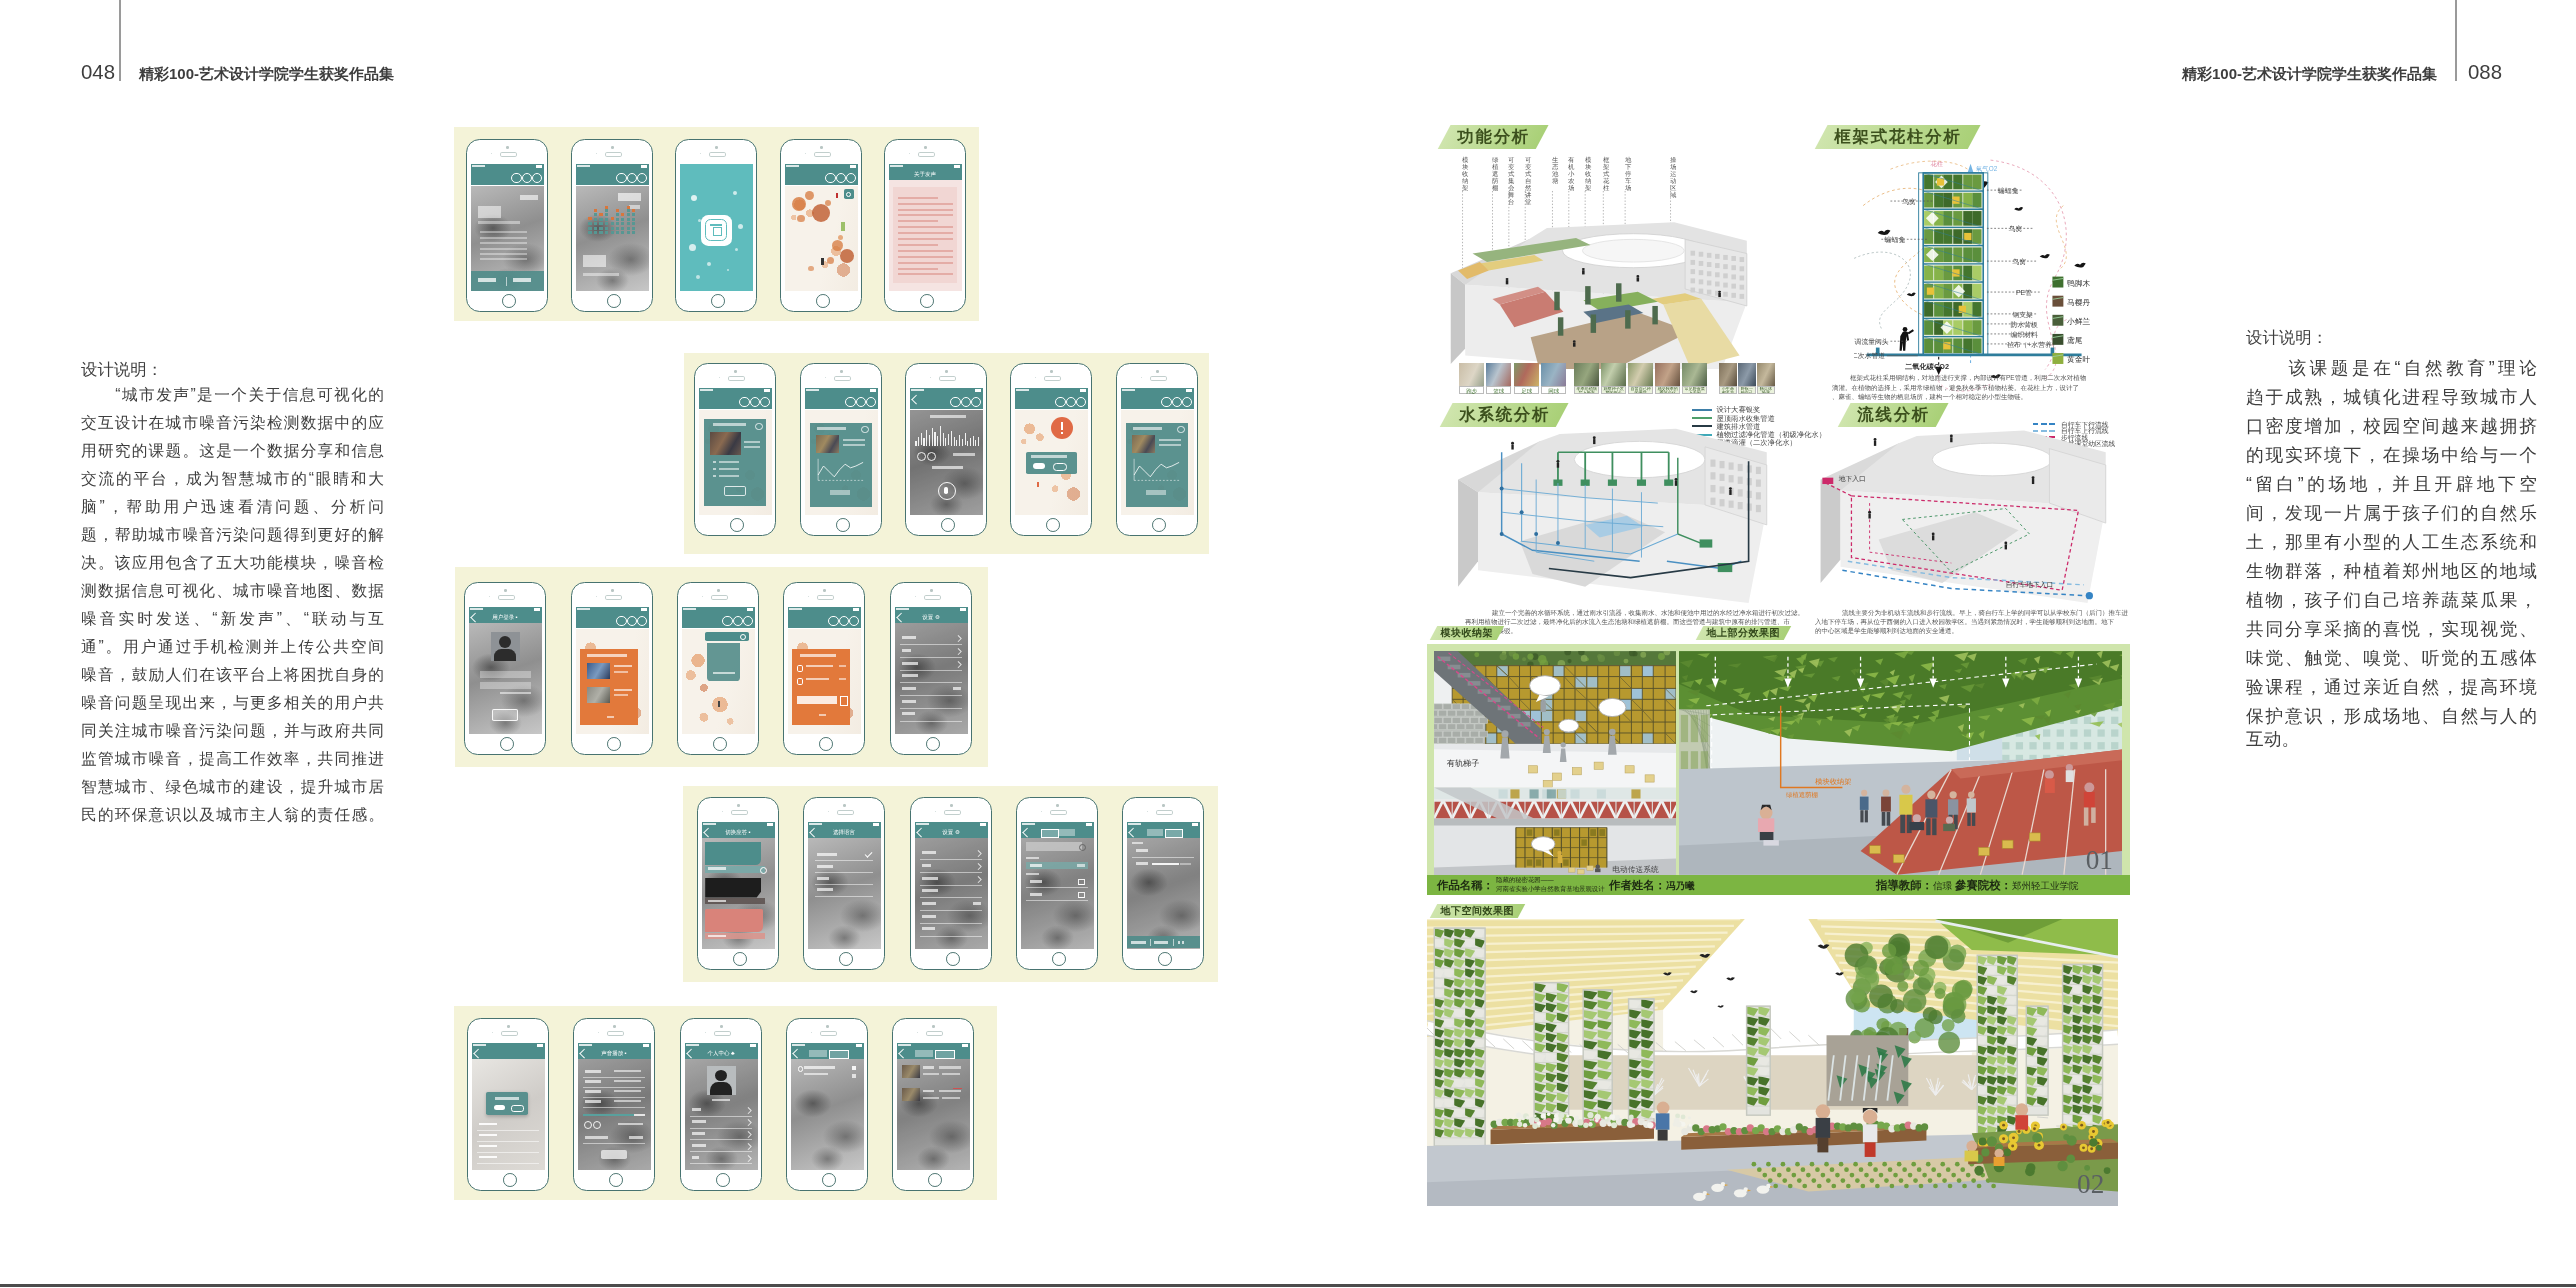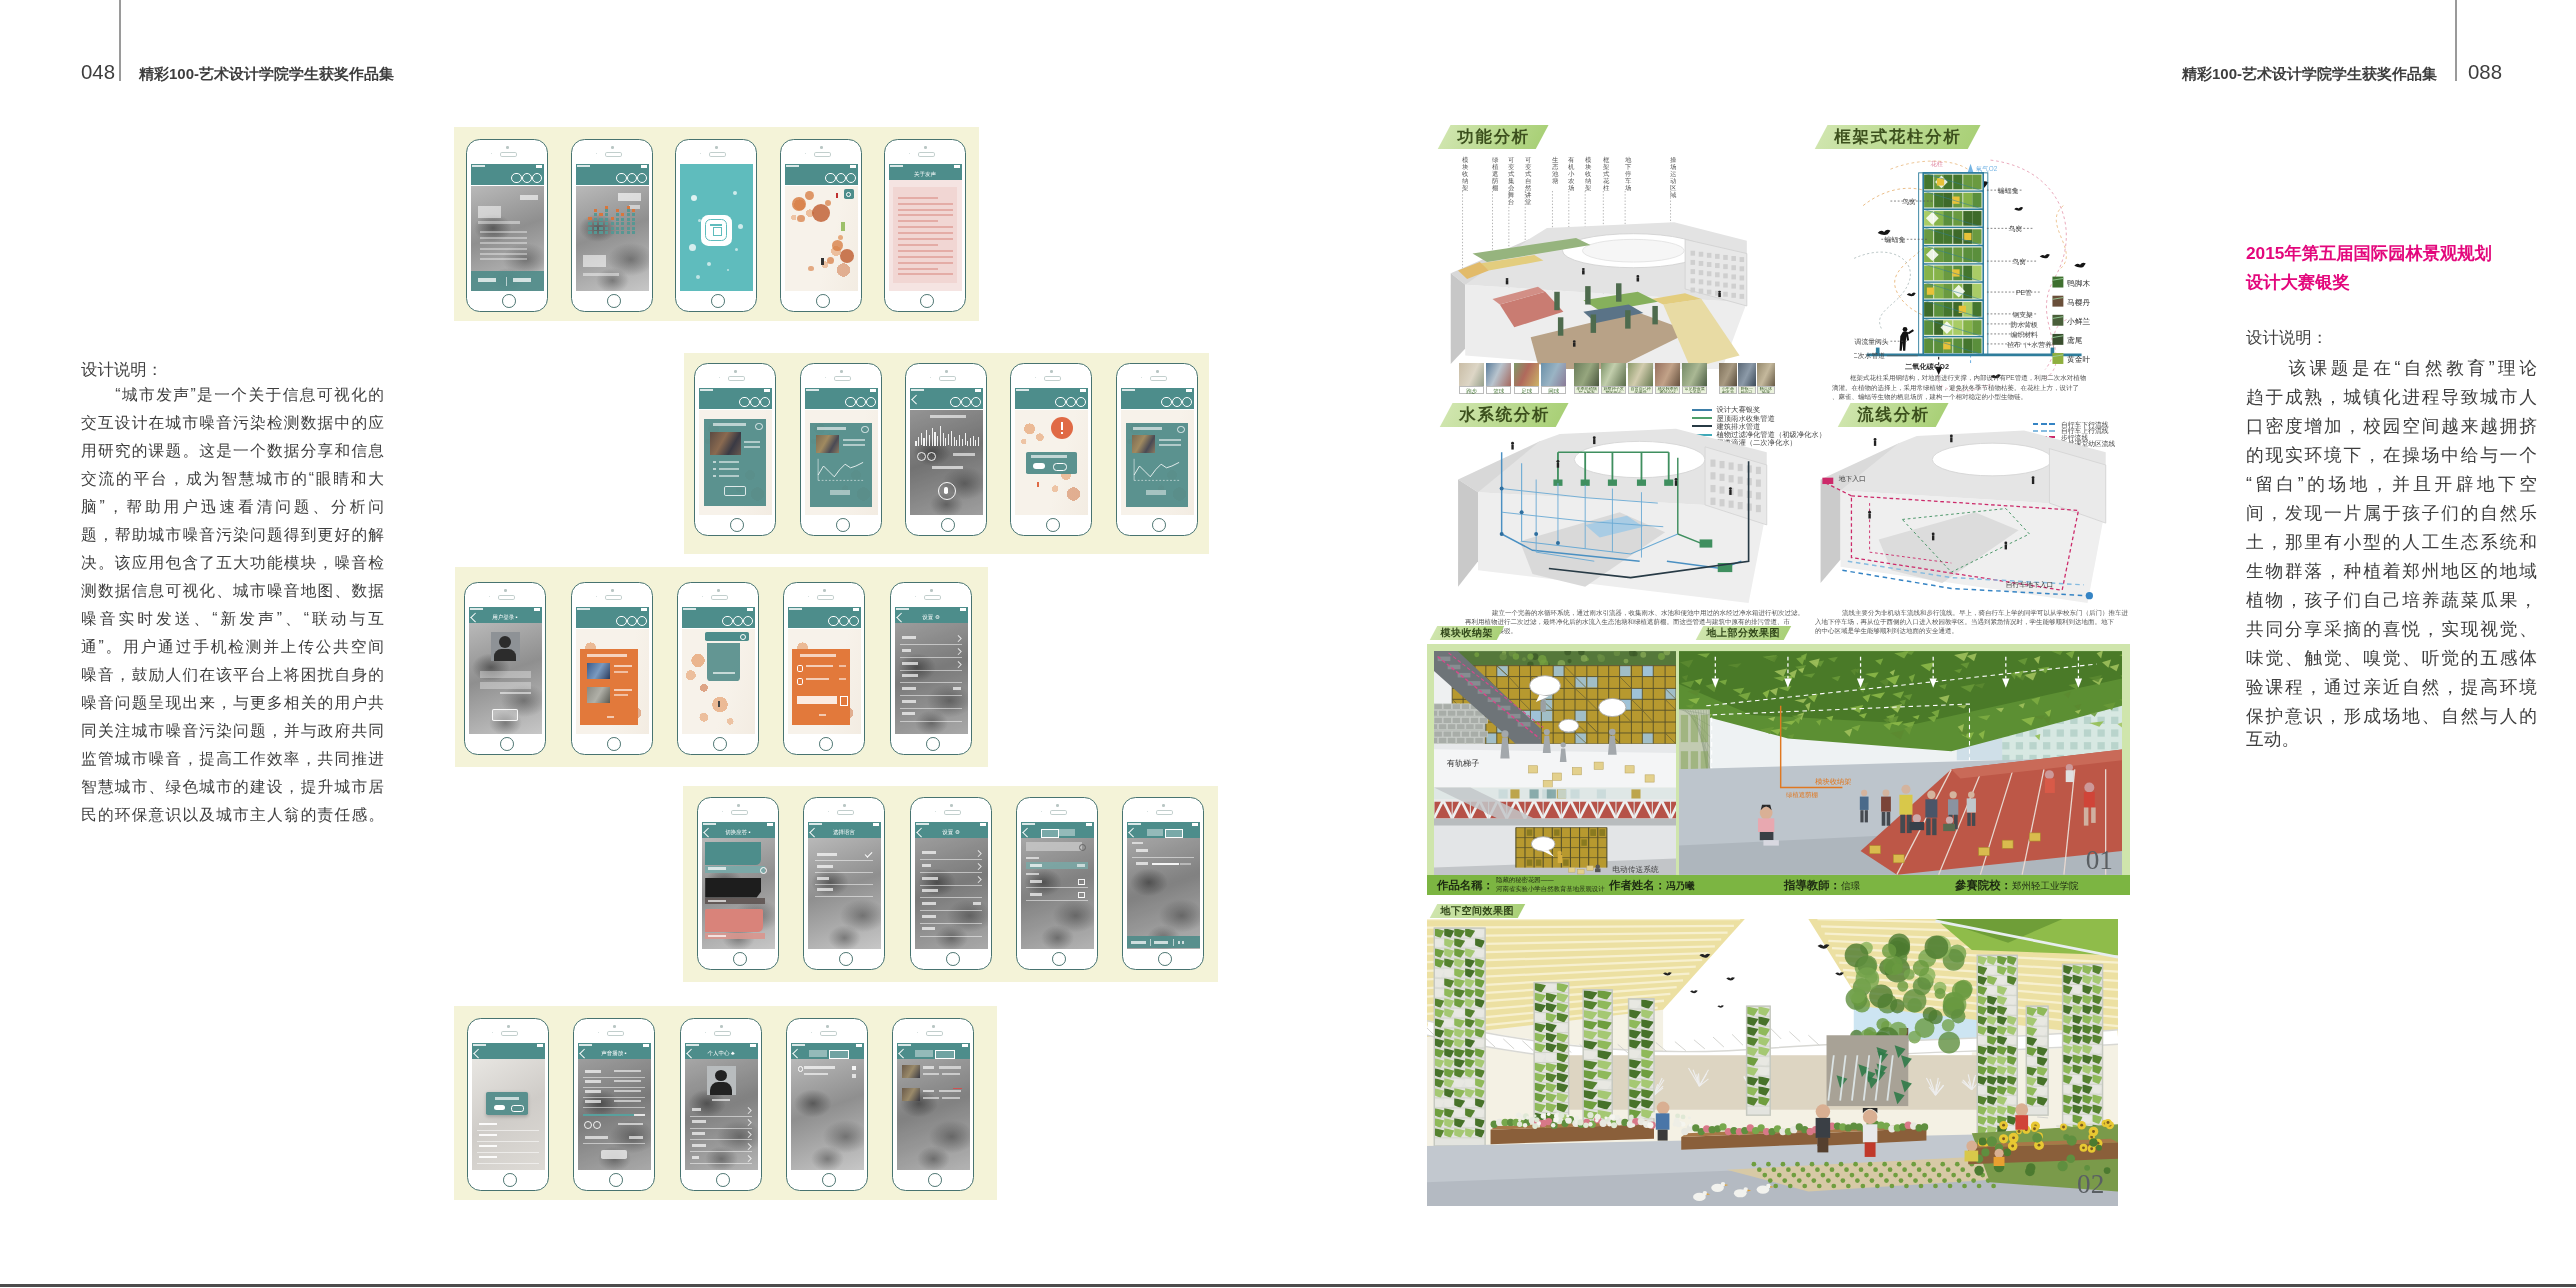--- a/index.html
+++ b/index.html
@@ -919,21 +919,20 @@
         <div class="wl" style="left:26px;top:47px;width:11px;height:2.7px;opacity:.85"></div>
         <div class="wl" style="left:42px;top:47px;width:22px;height:2.7px;opacity:.75"></div>
         <div class="wl" style="left:26px;top:54px;width:16.4px;height:2.7px;opacity:.7"></div>
         <div class="wl" style="left:45px;top:54px;width:18px;height:2.7px;opacity:.7"></div>
         <div style="position:absolute;right:7.3px;top:45px;width:9px;height:1.8px;background:#d05050"></div>
       </div>
       <div class="home"></div>
     </div>
 
 
-<div class="abs mag" style="left:2246px;top:239px;line-height:29px;font-size:17.3px;white-space:nowrap">2015年第五届国际园林景观规划<br>设计大赛银奖</div>
 
 <div class="abs txt" style="left:2246px;top:327px;font-size:16.4px">设计说明：</div>
 
 <div class="abs txt" style="left:2246px;top:354px;line-height:29px;font-size:17.7px;width:291px;white-space:normal;text-align:justify;text-align-last:justify">　　该课题是在“自然教育”理论<br>趋于成熟，城镇化进程导致城市人<br>口密度增加，校园空间越来越拥挤<br>的现实环境下，在操场中给与一个<br>“留白”的场地，并且开辟地下空<br>间，发现一片属于孩子们的自然乐<br>土，那里有小型的人工生态系统和<br>生物群落，种植着郑州地区的地域<br>植物，孩子们自己培养蔬菜瓜果，<br>共同分享采摘的喜悦，实现视觉、<br>味觉、触觉、嗅觉、听觉的五感体<br>验课程，通过亲近自然，提高环境<br>保护意识，形成场地、自然与人的</div>
 
 <div class="abs txt" style="left:2246px;top:727px;font-size:17.7px">互动。</div>
 
 <div class="glab" style="left:1438px;top:125px">
       <span>功能分析</span>
     </div>
@@ -2004,21 +2003,21 @@
       <rect x="330" y="216" width="12" height="9" fill="#d9bb4e" stroke="#a8892a" stroke-width=".6"></rect>
       <rect x="356" y="208" width="12" height="9" fill="#d9bb4e" stroke="#a8892a" stroke-width=".6"></rect>
       <rect x="386" y="200" width="12" height="9" fill="#d9bb4e" stroke="#a8892a" stroke-width=".6"></rect>
       <text x="448" y="240" font-size="30" fill="#5a5f63" font-family="Liberation Serif,serif">01</text>
     </svg>
 
 <div class="abs" style="left:1427px;top:875px;width:703px;height:20px;background:#7cb542"></div>
 <div class="abs" style="left:1437px;top:878px;font-size:11.4px;font-weight:bold;color:#1d2a12;white-space:nowrap">作品名稱：</div>
 <div class="abs" style="left:1496px;top:876px;font-size:6.4px;color:#263316;line-height:8.6px;white-space:nowrap">隐藏的秘密花园——<br>河南省实验小学自然教育基地景观设计</div>
 <div class="abs" style="left:1609px;top:878px;font-size:11.4px;font-weight:bold;color:#1d2a12;white-space:nowrap">作者姓名：<span style="font-weight:bold;font-size:9.5px">冯乃曦</span></div>
-<div class="abs" style="left:1784px;top:878px;font-size:11.4px;font-weight:bold;color:#1d2a12;white-space:nowrap">指導教師：<span style="font-weight:normal;font-size:9.5px">信璟</span></div>
+<div class="abs" style="left:1876px;top:878px;font-size:11.4px;font-weight:bold;color:#1d2a12;white-space:nowrap">指導教師：<span style="font-weight:normal;font-size:9.5px">信璟</span></div>
 <div class="abs" style="left:1955px;top:878px;font-size:11.4px;font-weight:bold;color:#1d2a12;white-space:nowrap">參賽院校：<span style="font-weight:normal;font-size:9.5px">郑州轻工业学院</span></div>
 
 <div class="glab2" style="left:1430px;top:904px">
       <span>地下空间效果图</span>
     </div>
 
 <svg class="abs" style="left:1427px;top:919px" width="691" height="287" viewBox="0 0 761 316">
       <rect x="0" y="0" width="761" height="316" fill="#f4f1e4"></rect>
       <rect x="260" y="0" width="340" height="150" fill="#ffffff"></rect>
       <rect x="470" y="0" width="150" height="140" fill="#cde5f2"></rect>

